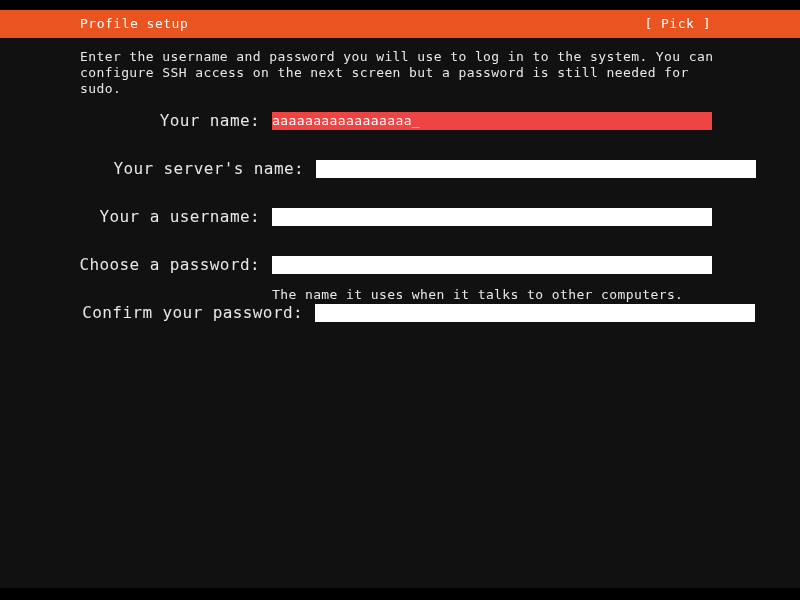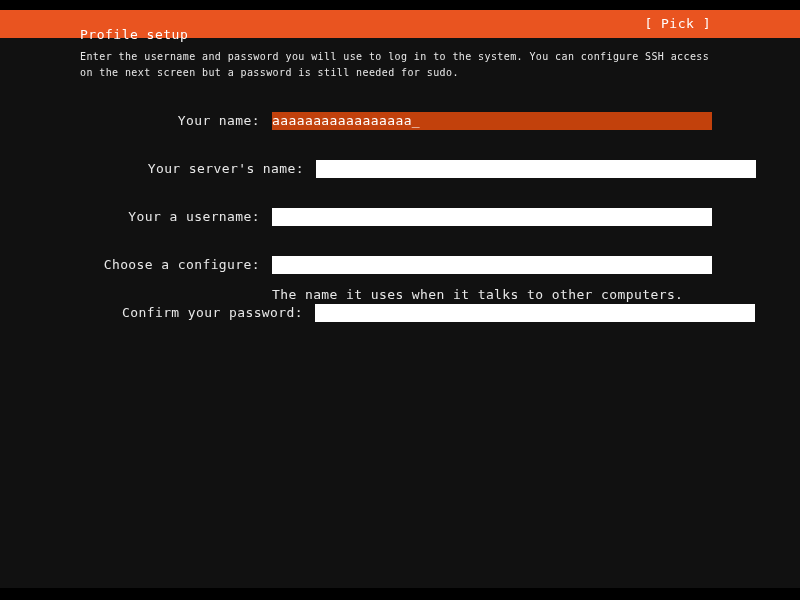--- a/index.html
+++ b/index.html
@@ -48,21 +48,21 @@
     position: absolute;
     left: 0;
     top: 10px;
     width: 800px;
     height: 28px;
     background: #e95420;
   }
   .header-title {
     position: absolute;
     left: 80px;
-    top: 16px;
+    top: 5px;
     font-size: 13px;
     line-height: 18px;
     color: #ffffff;
     letter-spacing: 0.5px;
     white-space: pre;
   }
   .header-help {
     position: absolute;
     right: 89px;
     top: 5px;
@@ -72,21 +72,21 @@
     letter-spacing: 0.5px;
     white-space: pre;
   }
 
   
   .intro {
     position: absolute;
     left: 80px;
     top: 49px;
     width: 640px;
-    font-size: 10px;
+    font-size: 13px;
     line-height: 16px;
     color: #e8e8e8;
     letter-spacing: 0.4px;
     white-space: pre-wrap;
   }
 
   
   .form {
     position: absolute;
     left: 0;
@@ -99,38 +99,38 @@
     left: 0;
     width: 800px;
     height: 18px;
   }
   .row-label {
     position: absolute;
     left: 0;
     top: 0;
     width: 260px;
     text-align: right;
-    font-size: 13px;
+    font-size: 16px;
     line-height: 18px;
     color: #e8e8e8;
     letter-spacing: 0.4px;
     white-space: pre;
   }
   .row-field {
     position: absolute;
     left: 272px;
     top: 0;
     width: 440px;
     height: 18px;
     background: #ffffff;
     box-sizing: border-box;
     overflow: hidden;
   }
   .row-field.focused {
-    background: #c2410c;
+    background: #ef4444;
   }
   .field-text {
     display: block;
     font-size: 13px;
     line-height: 18px;
     letter-spacing: 0.4px;
     color: #ffffff;
     white-space: pre;
     padding-left: 0px;
   }
@@ -193,21 +193,21 @@
     <div class="row-hint" style="top:179px;text-align:center;">The name it uses when it talks to other computers.</div>
 
     <div class="form-row" style="top:100px;">
       <div class="row-label">Your a username:</div>
       <div class="row-field">
         <span class="field-text"></span>
       </div>
     </div>
 
     <div class="form-row" style="top:148px;">
-      <div class="row-label">Choose a configure:</div>
+      <div class="row-label">Choose a password:</div>
       <div class="row-field">
         <span class="field-text"></span>
       </div>
     </div>
 
     <div class="form-row" style="top:196px;margin-left:43px;">
       <div class="row-label">Confirm your password:</div>
       <div class="row-field">
         <span class="field-text"></span>
       </div>

